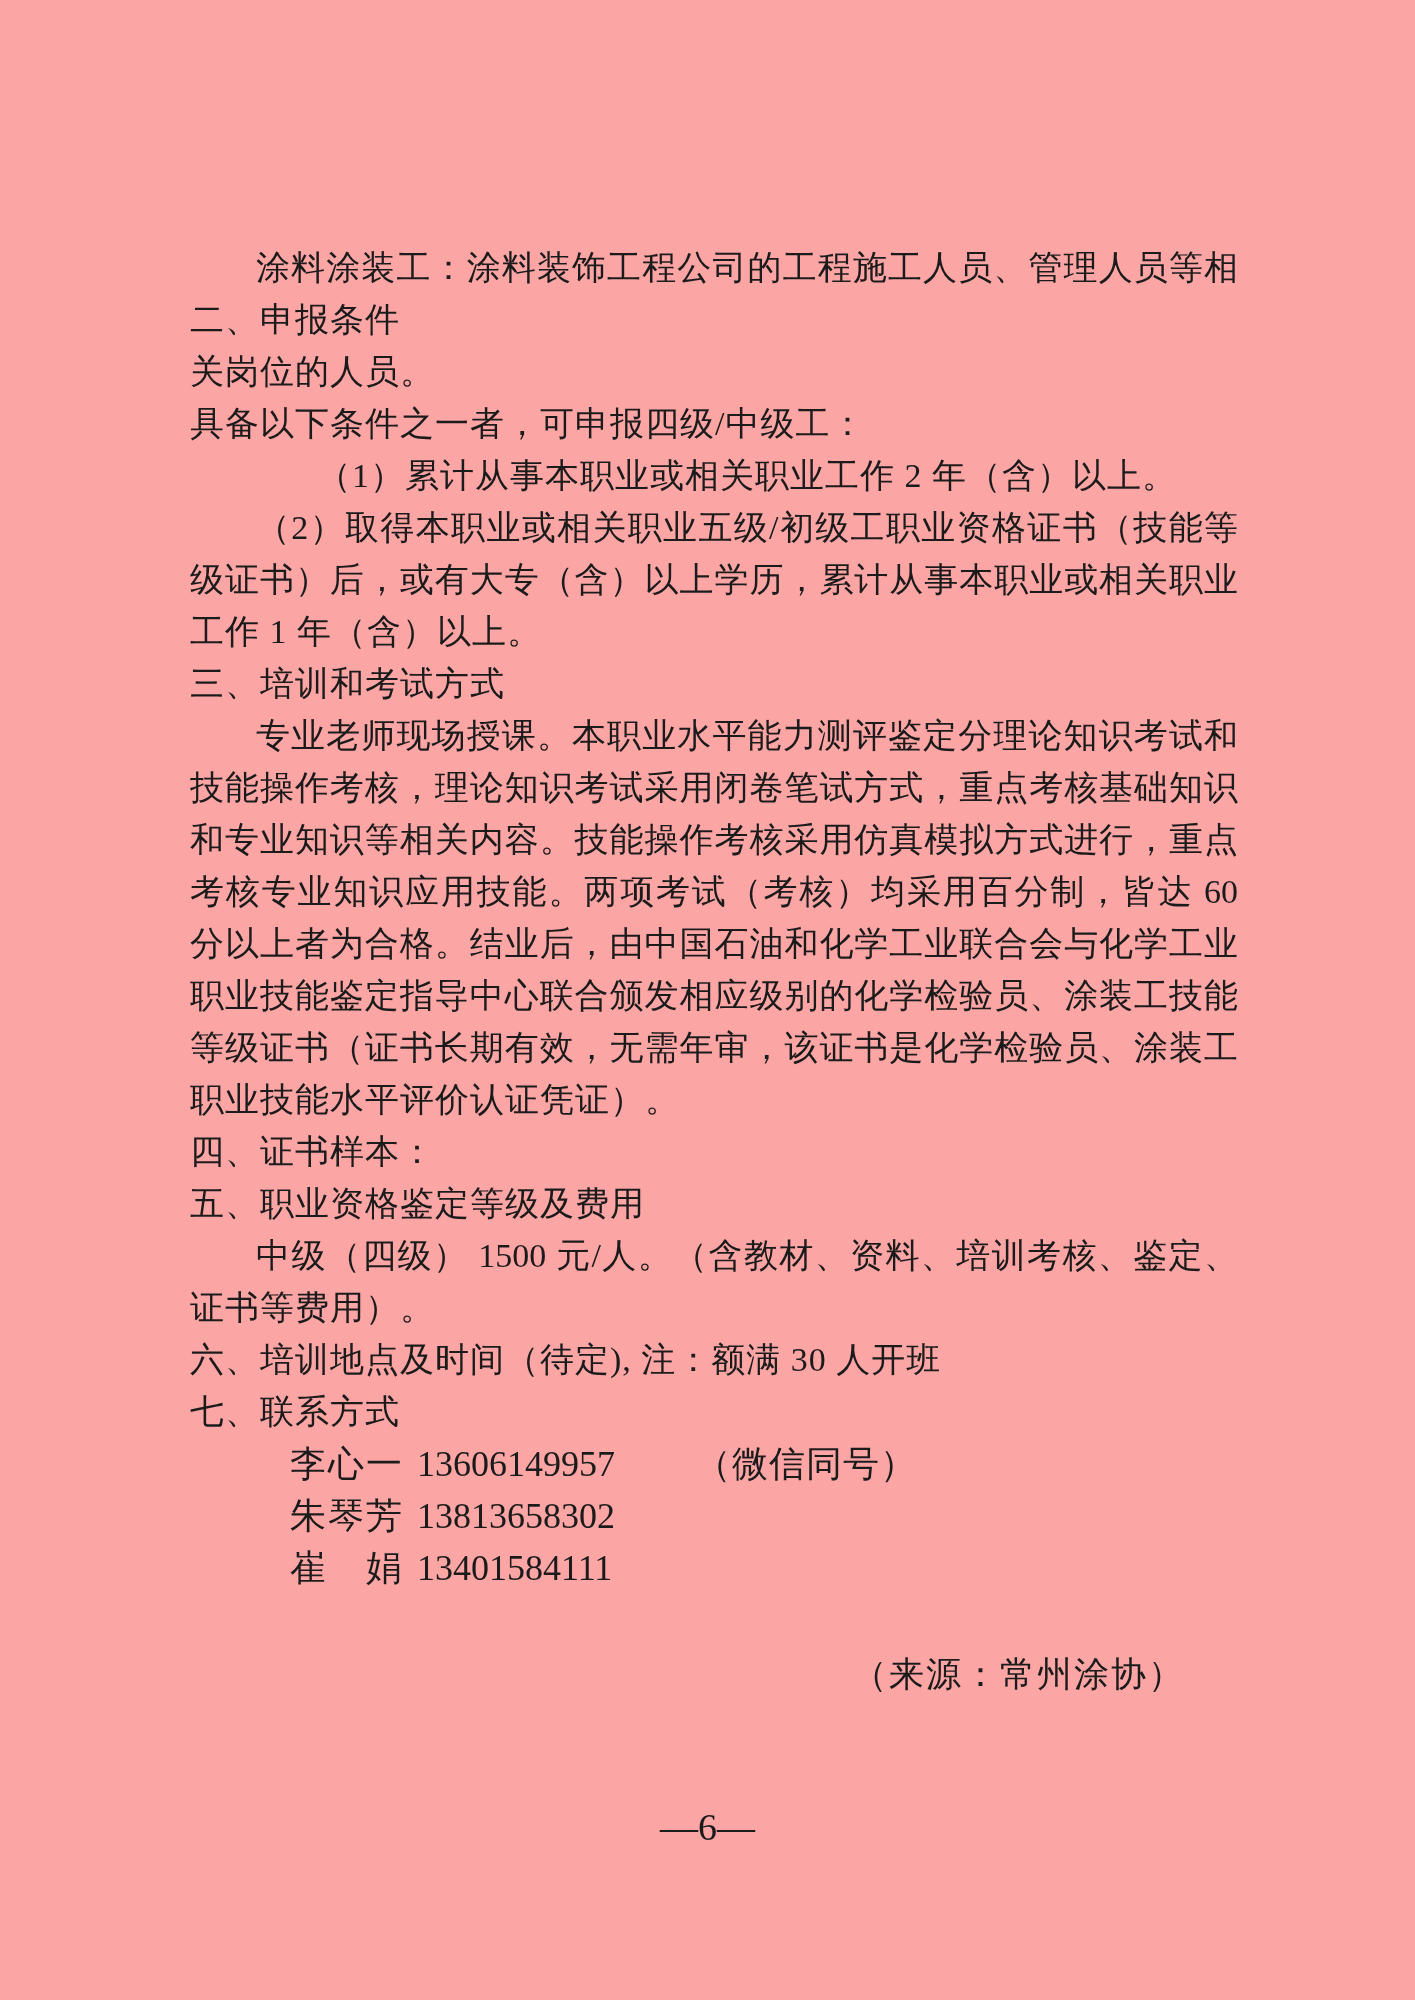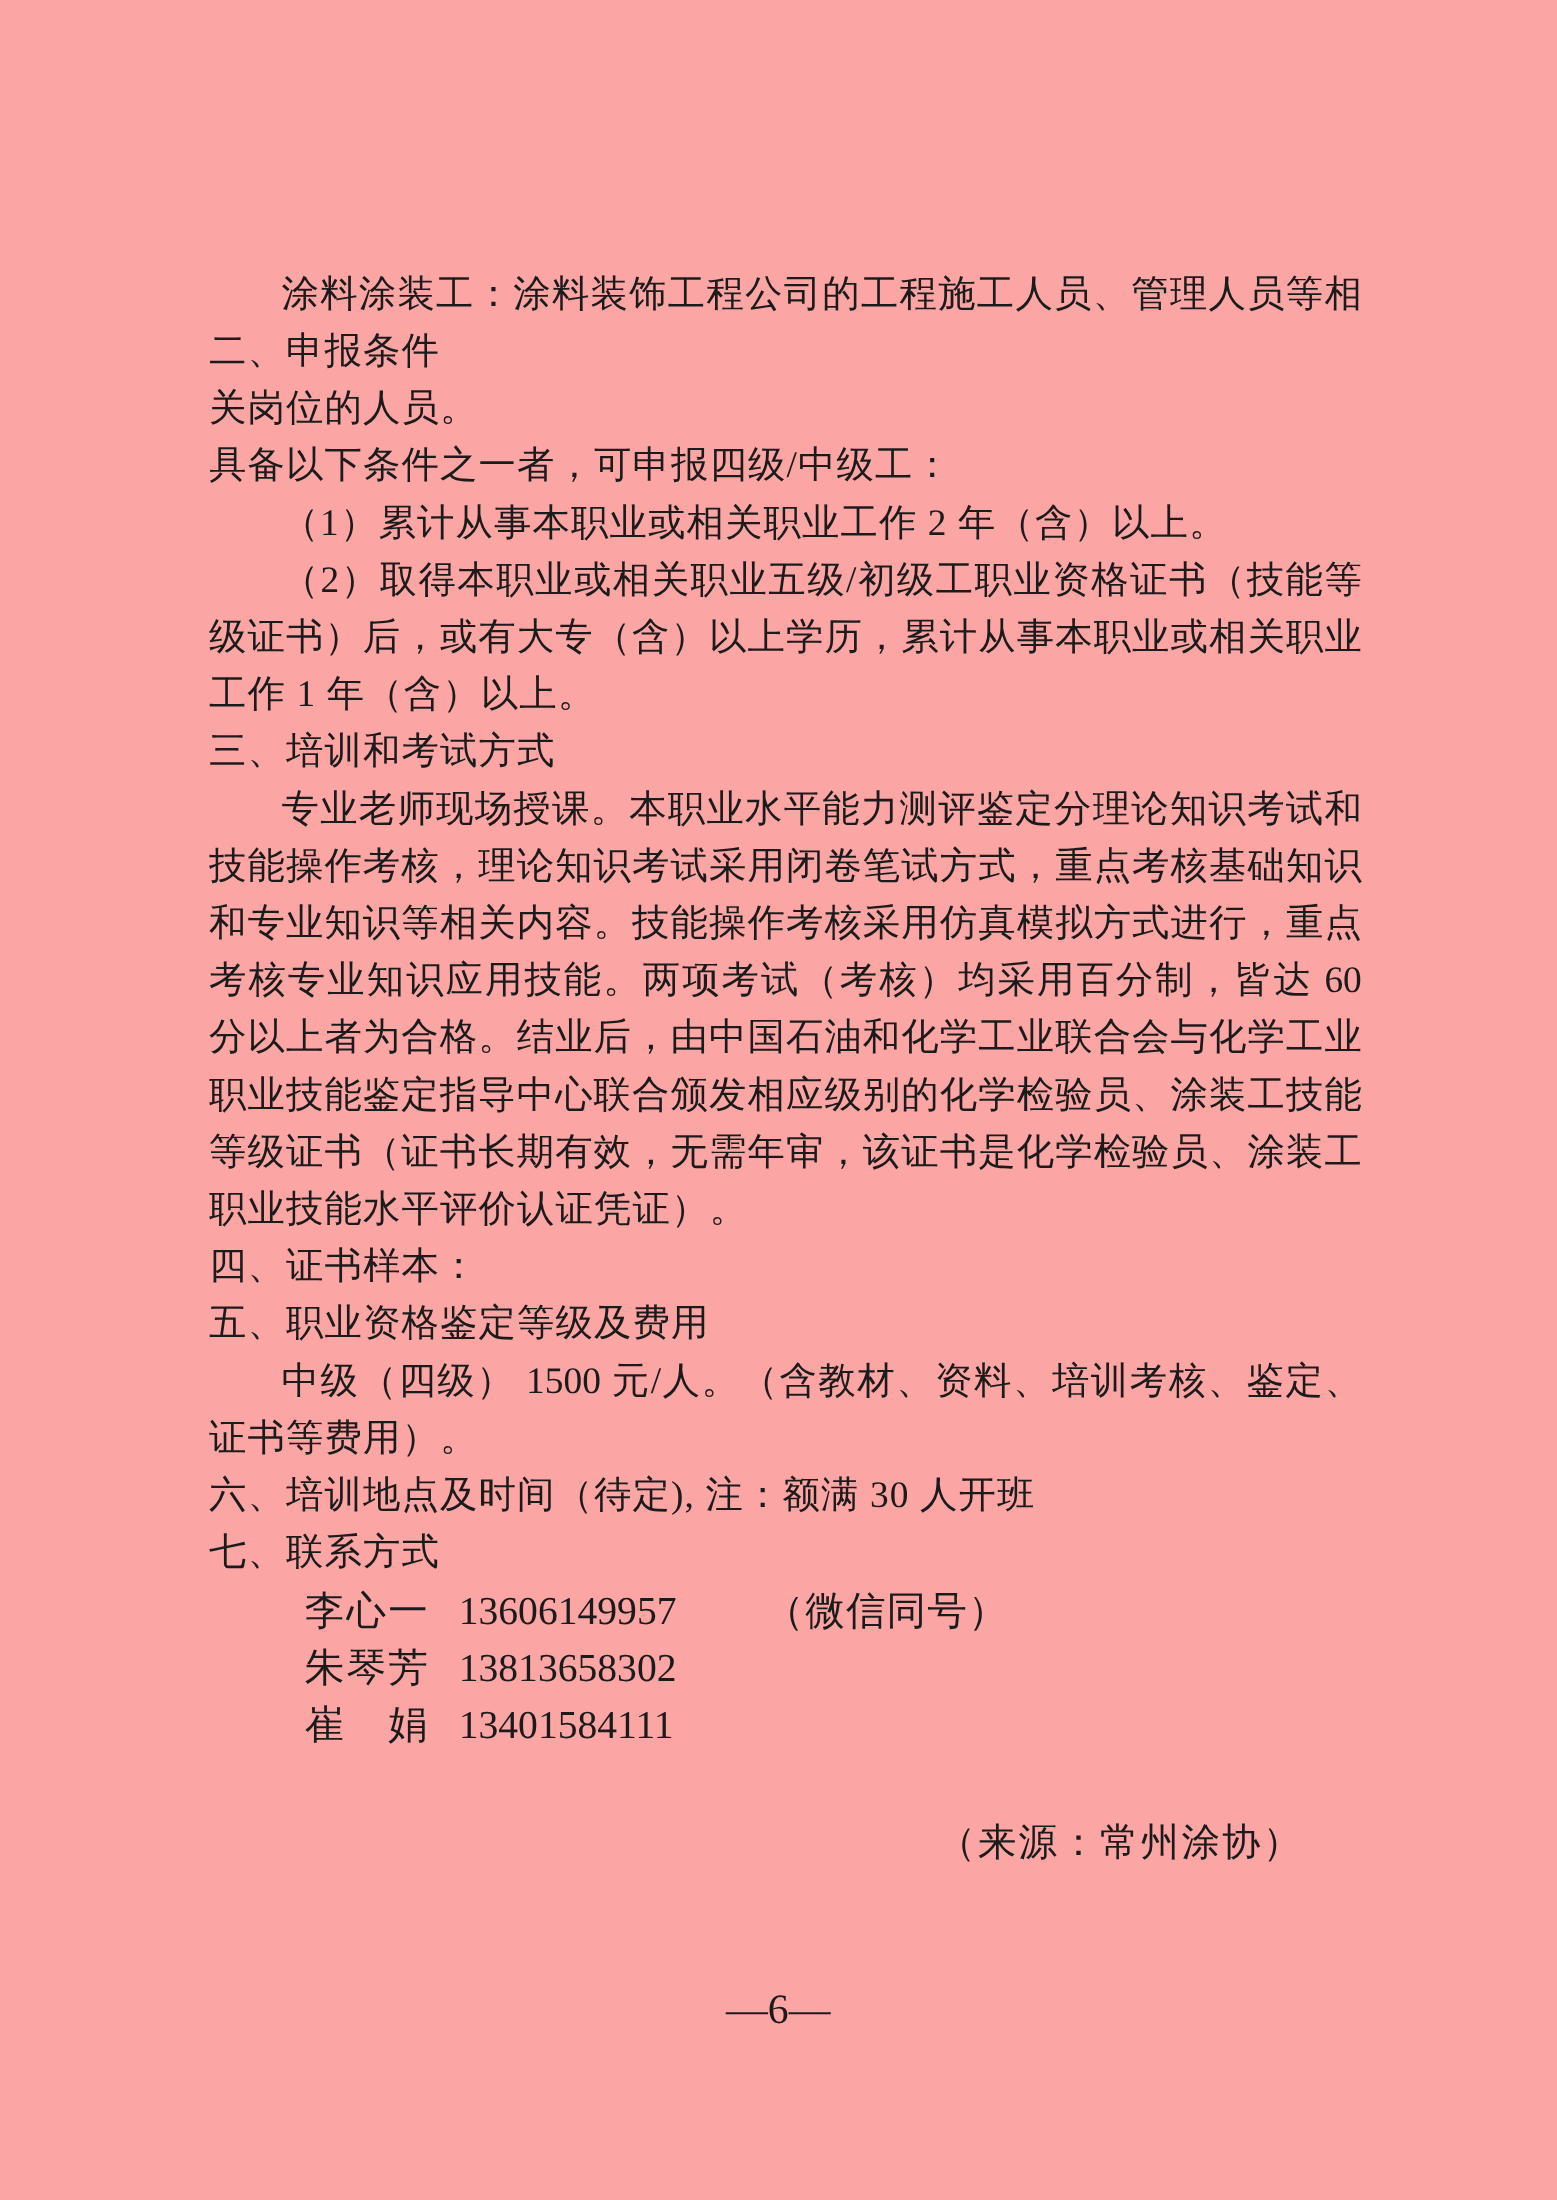--- a/index.html
+++ b/index.html
@@ -26,38 +26,40 @@
     margin: 0;
     height: 52px;
     line-height: 52px;
     font-size: 34px;
     letter-spacing: 1px;
     white-space: pre;
     text-align: left;
   }
   .ln.indent {
     padding-left: 66px;
+    text-align: center;
   }
   .ln.fill {
     white-space: normal;
     text-align: justify;
     text-align-last: justify;
     letter-spacing: 0;
   }
   .contact-row {
     display: flex;
     height: 52px;
     line-height: 52px;
     font-size: 36px;
     padding-left: 87px;
     white-space: pre;
   }
   .c-name {
     width: 140px;
     letter-spacing: 2px;
+    text-align: center;
   }
   .c-phone {
     width: 278px;
   }
   .c-note {
     letter-spacing: 1px;
   }
   .source-line {
     position: absolute;
     top: 1649px;

